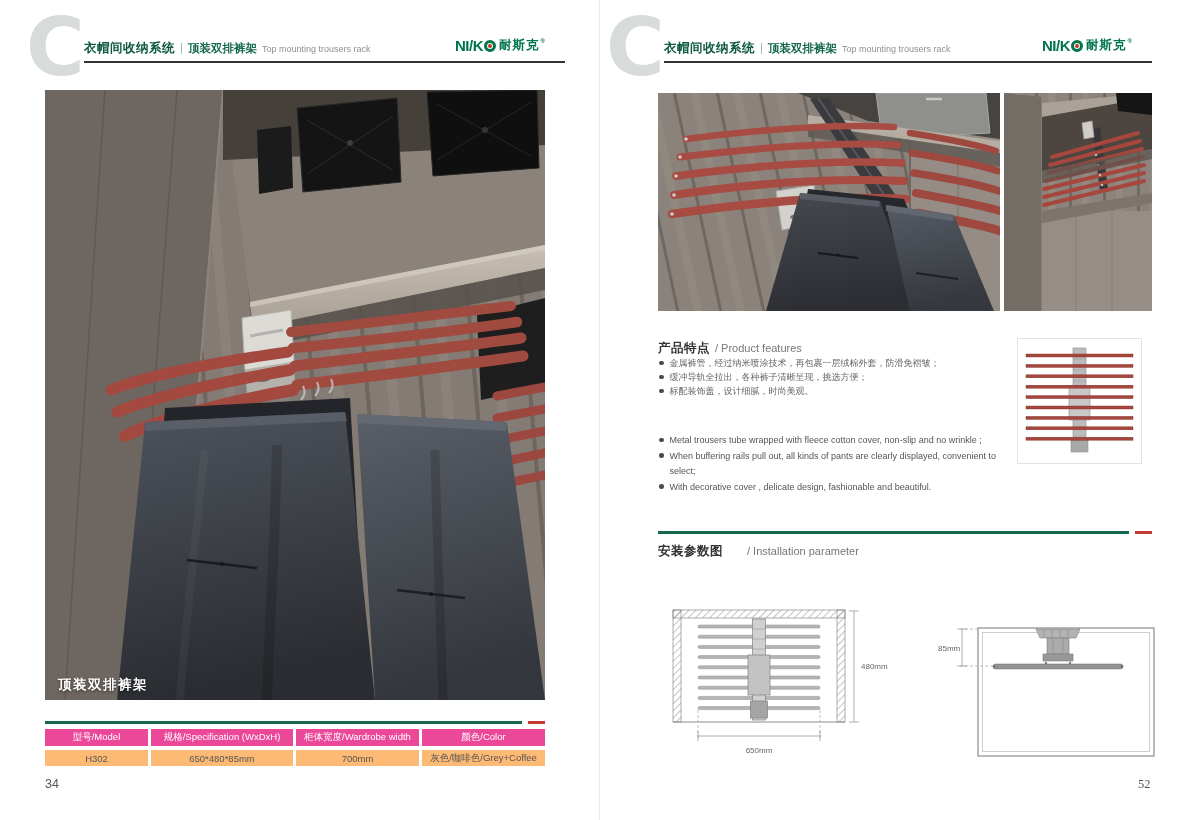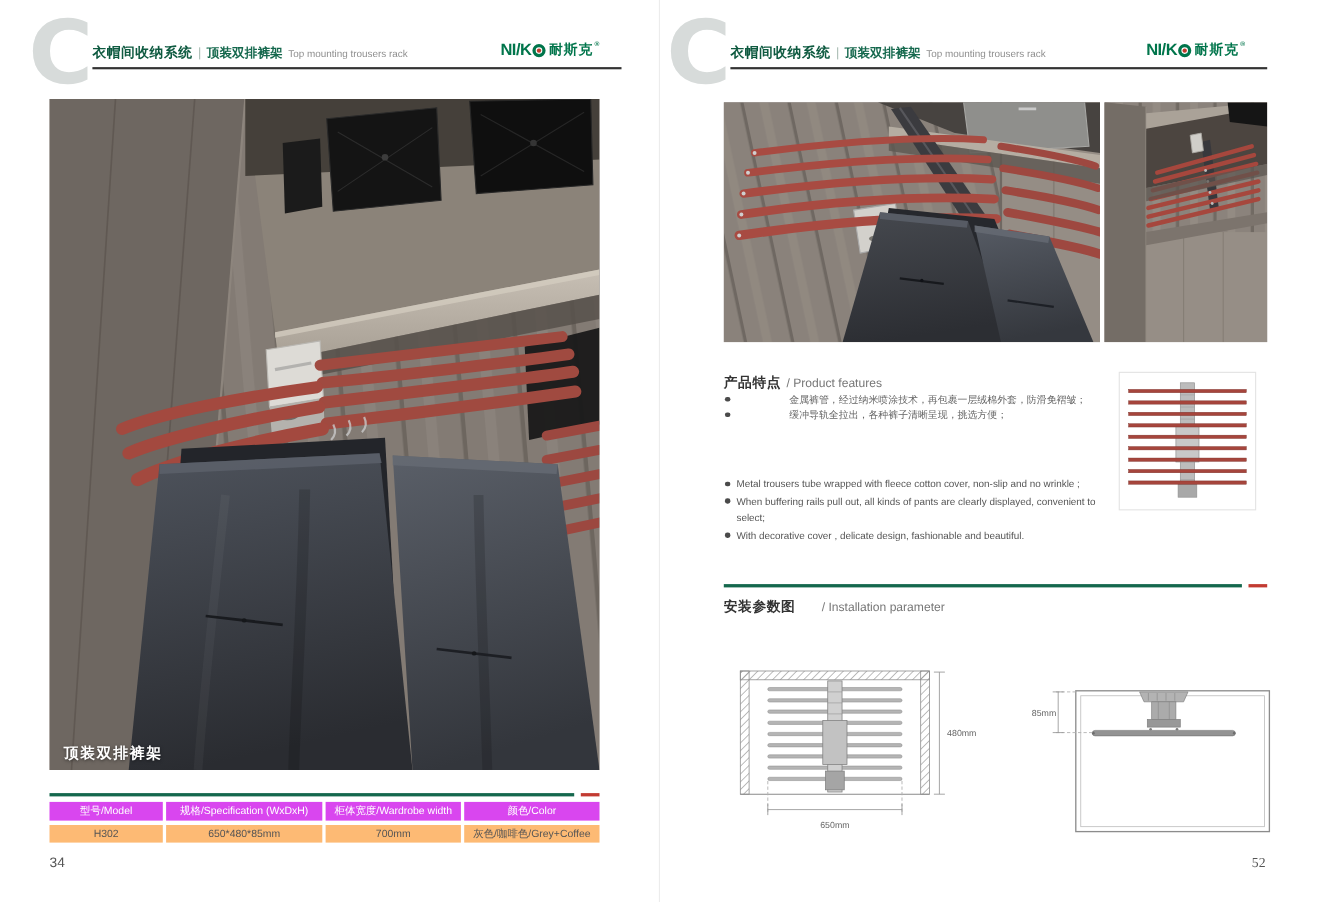--- a/index.html
+++ b/index.html
@@ -40,36 +40,36 @@
   
   .divider{display:flex;align-items:center;}
   .div-green{height:3px;background:#15684d;flex:1;}
   .div-gap{width:6px;height:3px;}
   .div-red{height:3px;width:17px;background:#c23b32;}
 
   
   .tbl-row{display:flex;}
   .tbl-row .gap{width:3px;flex:none;}
   .cell{display:flex;align-items:center;justify-content:center;font-size:9.5px;flex:none;}
-  .cell.h{background:#d946ef;color:#ffffff;height:17px;}
+  .cell.h{background:#ec4899;color:#ffffff;height:17px;}
   .cell.d{background:#fdba74;color:#555555;height:16px;}
   .w1{width:103px;}.w2{width:142px;}.w3{width:123px;}.w4{width:123px;}
 
   .pageno{font-size:12.5px;color:#555555;}
 
   
   .sec-title{display:flex;align-items:baseline;}
   .sec-title .cn{font-size:12.5px;font-weight:700;color:#333333;letter-spacing:.5px;}
   .sec-title .en{font-size:11px;color:#777777;margin-left:5px;}
 
   .bullets{list-style:none;margin:0;padding:0;}
   .bullets li{display:flex;align-items:flex-start;}
   .b-dot{width:4.5px;height:4.5px;border-radius:50%;background:#4a4a4a;
     margin:4.5px 6px 0 1px;flex:none;}
-  .bullets.cn li{font-size:9px;color:#666666;line-height:14px;gap:48px;}
+  .bullets.cn li{font-size:9px;color:#666666;line-height:14px;}
   .bullets.en li{font-size:9px;color:#555555;line-height:15.5px;}
 
   .illus-box{border:1px solid #e3e3e3;background:#ffffff;
     display:flex;align-items:center;justify-content:center;}
 
   .diag svg{display:block;}
   .center-fold{width:1px;background:#ececec;}
 </style>
 </head>
 <body>
@@ -346,20 +346,24 @@
 
 <ul class="abs bullets cn" style="left:658px;top:356px;width:350px;">
   <li>
       <span class="b-dot"></span>
       <span>金属裤管，经过纳米喷涂技术，再包裹一层绒棉外套，防滑免褶皱；</span>
     </li>
   <li>
       <span class="b-dot"></span>
       <span>缓冲导轨全拉出，各种裤子清晰呈现，挑选方便；</span>
     </li>
+  <li>
+      <span class="b-dot"></span>
+      <span>标配装饰盖，设计细腻，时尚美观。</span>
+    </li>
 </ul>
 
 <div class="abs illus-box" style="left:1017px;top:338px;width:123px;height:124px;">
 <svg width="115" height="110" viewBox="0 0 115 110">
   <rect x="51" y="2" width="13" height="100" fill="#bcbcbc" stroke="#909090" stroke-width=".6"></rect>
   <g stroke="#9a9a9a" stroke-width=".5">
     <line x1="51" y1="13" x2="64" y2="13"></line>
         <line x1="51" y1="24" x2="64" y2="24"></line>
     <line x1="51" y1="35" x2="64" y2="35"></line>
         <line x1="51" y1="57" x2="64" y2="57"></line>

